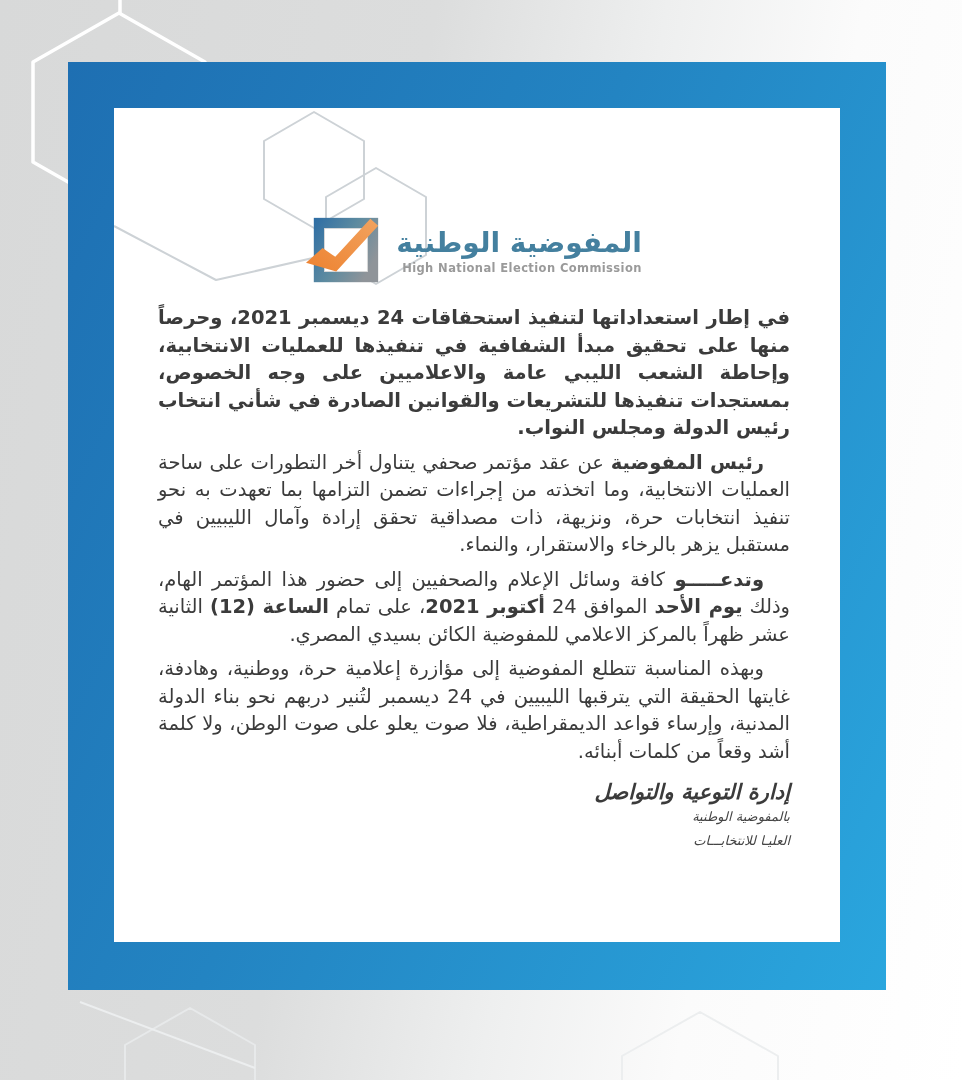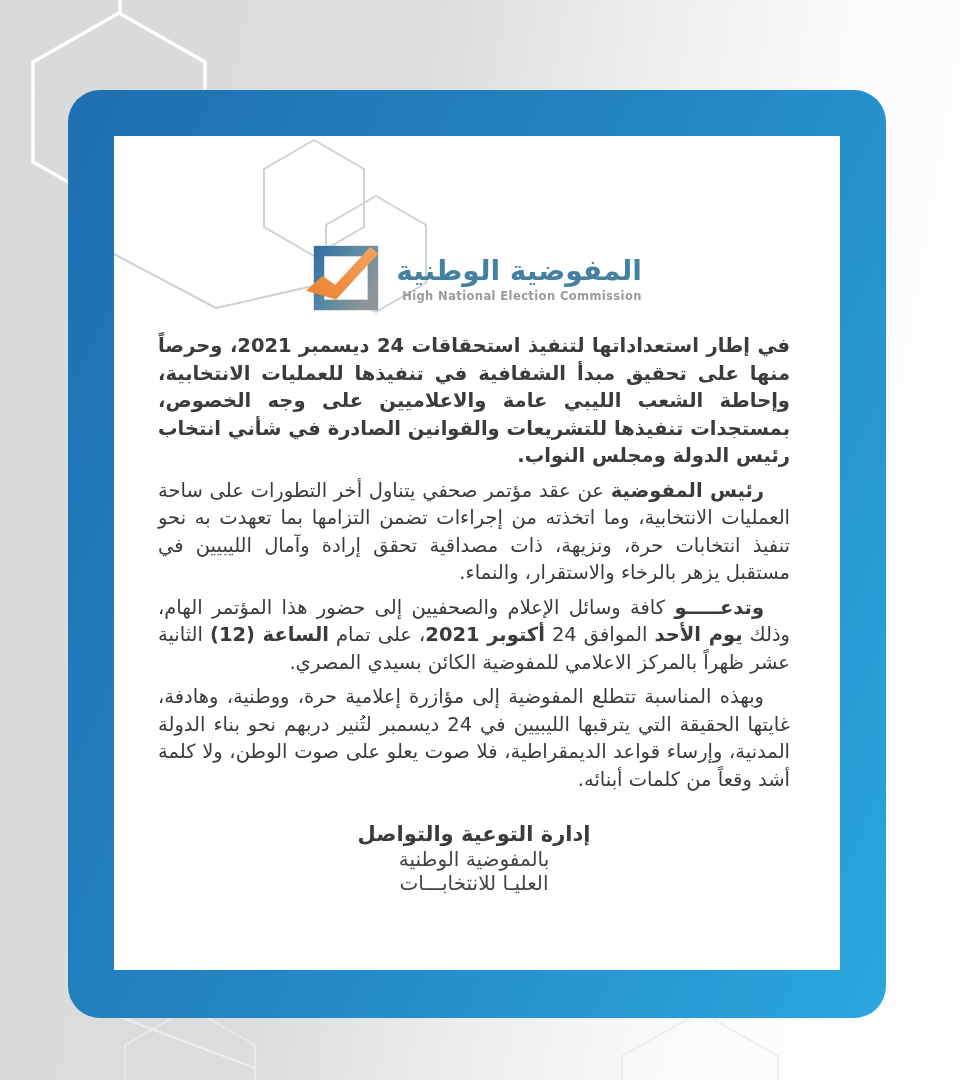--- a/index.html
+++ b/index.html
@@ -23,25 +23,24 @@
   }
   .stage{
     position:relative;width:962px;height:1080px;
     background:linear-gradient(100deg,var(--background-gray) 0%,#dcdddd 38%,#eeefef 58%,#fbfbfb 75%,#ffffff 100%);
     overflow:hidden;
   }
   .bg-decor,.bg-decor-bottom{position:absolute;z-index:0;}
   .bg-decor{left:0;top:0;}
   .bg-decor-bottom{left:0;top:998px;}
   .frame{
-    position:absolute;left:68px;top:90px;width:818px;height:928px;
+    position:absolute;left:68px;top:62px;width:818px;height:928px;
     background:linear-gradient(115deg,var(--frame-blue-dark) 0%,var(--frame-blue-mid) 45%,var(--frame-blue-light) 100%);
     padding:46px 46px 48px 46px;
     z-index:1;
-    border-radius:32px;
   }
   .doc{
     position:relative;width:100%;height:100%;
     background:var(--paper-white);
     overflow:hidden;
   }
   .doc-decor{position:absolute;left:0;top:0;z-index:0;}
   .doc-content{
     position:relative;z-index:1;direction:rtl;
     padding:104px 50px 0 44px;
@@ -66,24 +65,24 @@
     margin:14px 0 16px 0;
   }
   .doc-body p{
     font-size:19.5px;line-height:27.5px;color:var(--body-text);
     text-align:justify;text-align-last:right;
     text-indent:26px;margin:0 0 7px 0;
   }
   .doc-body p.no-indent{text-indent:0;font-weight:bold;}
   .doc-body b{font-weight:bold;}
   .signature{
-    text-align:center;color:var(--body-text);margin-top:28px;
+    color:var(--body-text);margin-top:14px;font-style:italic;
   }
   .sig-line1{font-size:21px;font-weight:bold;line-height:26px;}
-  .sig-line2,.sig-line3{font-size:20px;line-height:24px;color:#454545;}
+  .sig-line2,.sig-line3{font-size:13px;line-height:24px;color:#454545;}
 </style>
 </head>
 <body>
 
 <div class="stage">
 
   <svg class="bg-decor" width="320" height="240" viewBox="0 0 320 240" aria-hidden="true">
     <line x1="120" y1="0" x2="120" y2="14" stroke="#ffffff" stroke-width="3.5"></line>
     <polygon points="119,13 205,62 205,162 119,211 33,162 33,62" fill="none" stroke="#ffffff" stroke-width="3.5" stroke-linejoin="round"></polygon>
   </svg>

